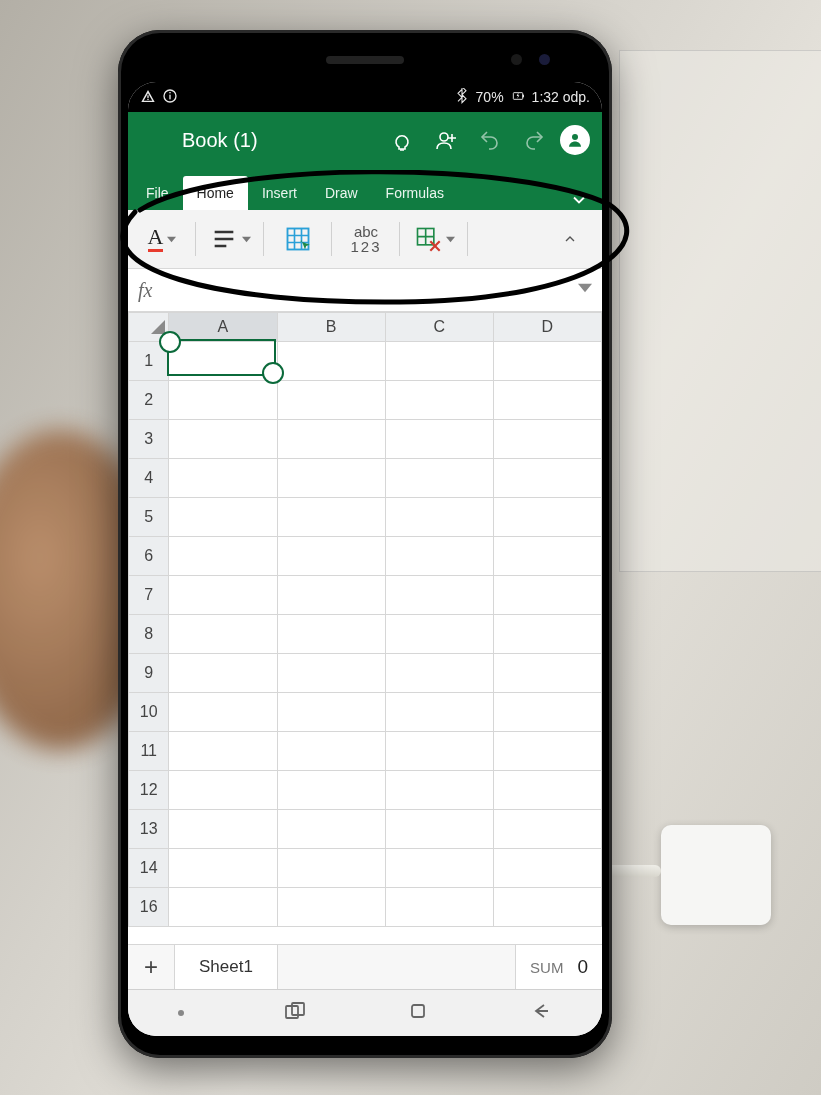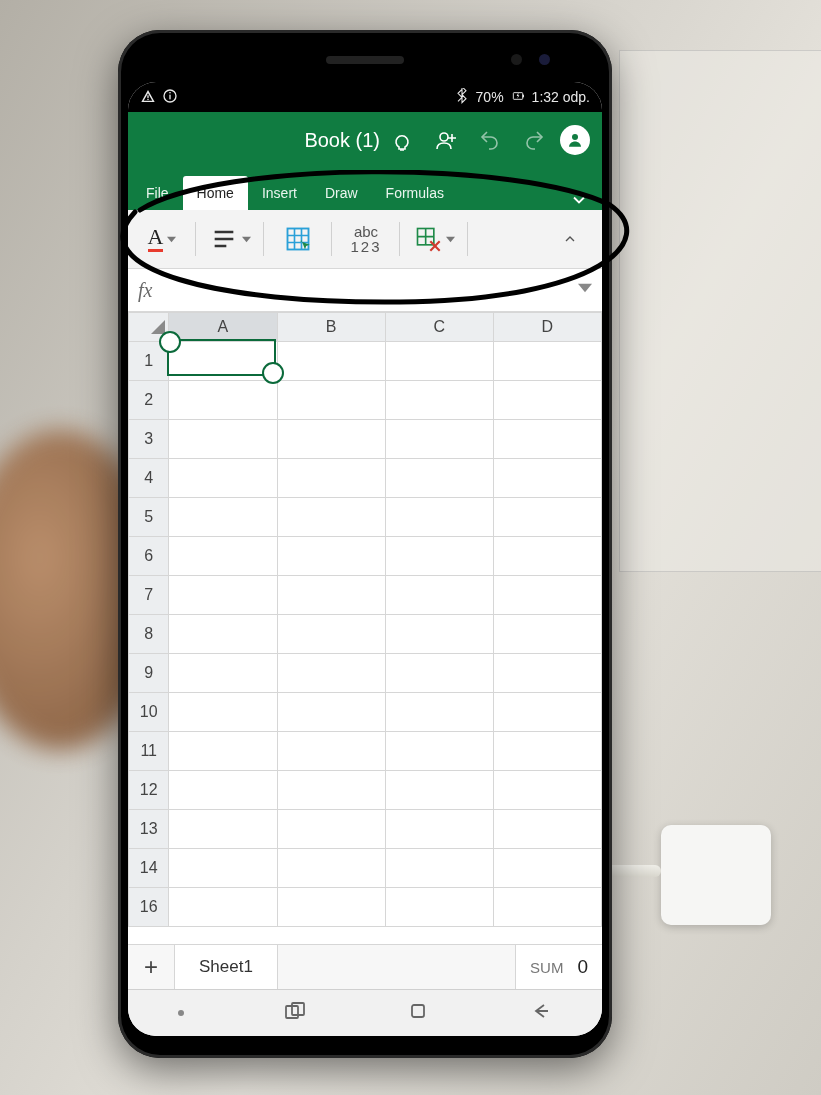--- a/index.html
+++ b/index.html
@@ -19,21 +19,21 @@
 
   
   .status{height:30px;background:#000;color:#e8e8e8;display:flex;align-items:center;font-size:14px;padding:0 12px;text-align:center;}
   .status .left{display:flex;gap:6px;}
   .status .right{margin-left:auto;display:flex;gap:6px;align-items:center;}
   .status svg{width:16px;height:16px;fill:#e8e8e8;}
 
   
   .app-header{background:#107c41;color:#fff;}
   .titlebar{display:flex;align-items:center;height:56px;padding:0 6px 0 14px;}
-  .doc-title{flex:1;text-align:right;font-size:20px;font-weight:400;margin-left:40px;}
+  .doc-title{flex:1;text-align:left;font-size:20px;font-weight:400;margin-left:40px;}
   .hdr-btn{width:44px;height:44px;display:flex;align-items:center;justify-content:center;color:#fff;}
   .hdr-btn svg{width:24px;height:24px;stroke:#fff;fill:none;stroke-width:1.6;}
   .hdr-btn.dim svg{opacity:.55;}
   .avatar{width:30px;height:30px;border-radius:50%;background:#fff;display:flex;align-items:center;justify-content:center;margin-left:4px;margin-right:6px;}
   .avatar svg{width:18px;height:18px;fill:#107c41;}
 
   
   .tabs{display:flex;align-items:flex-end;height:42px;padding-left:4px;}
   .tab{padding:9px 14px 9px;font-size:14px;color:#e9f5ee;white-space:nowrap;}
   .tab.active{background:#fff;color:#222;border-top-left-radius:3px;border-top-right-radius:3px;}

